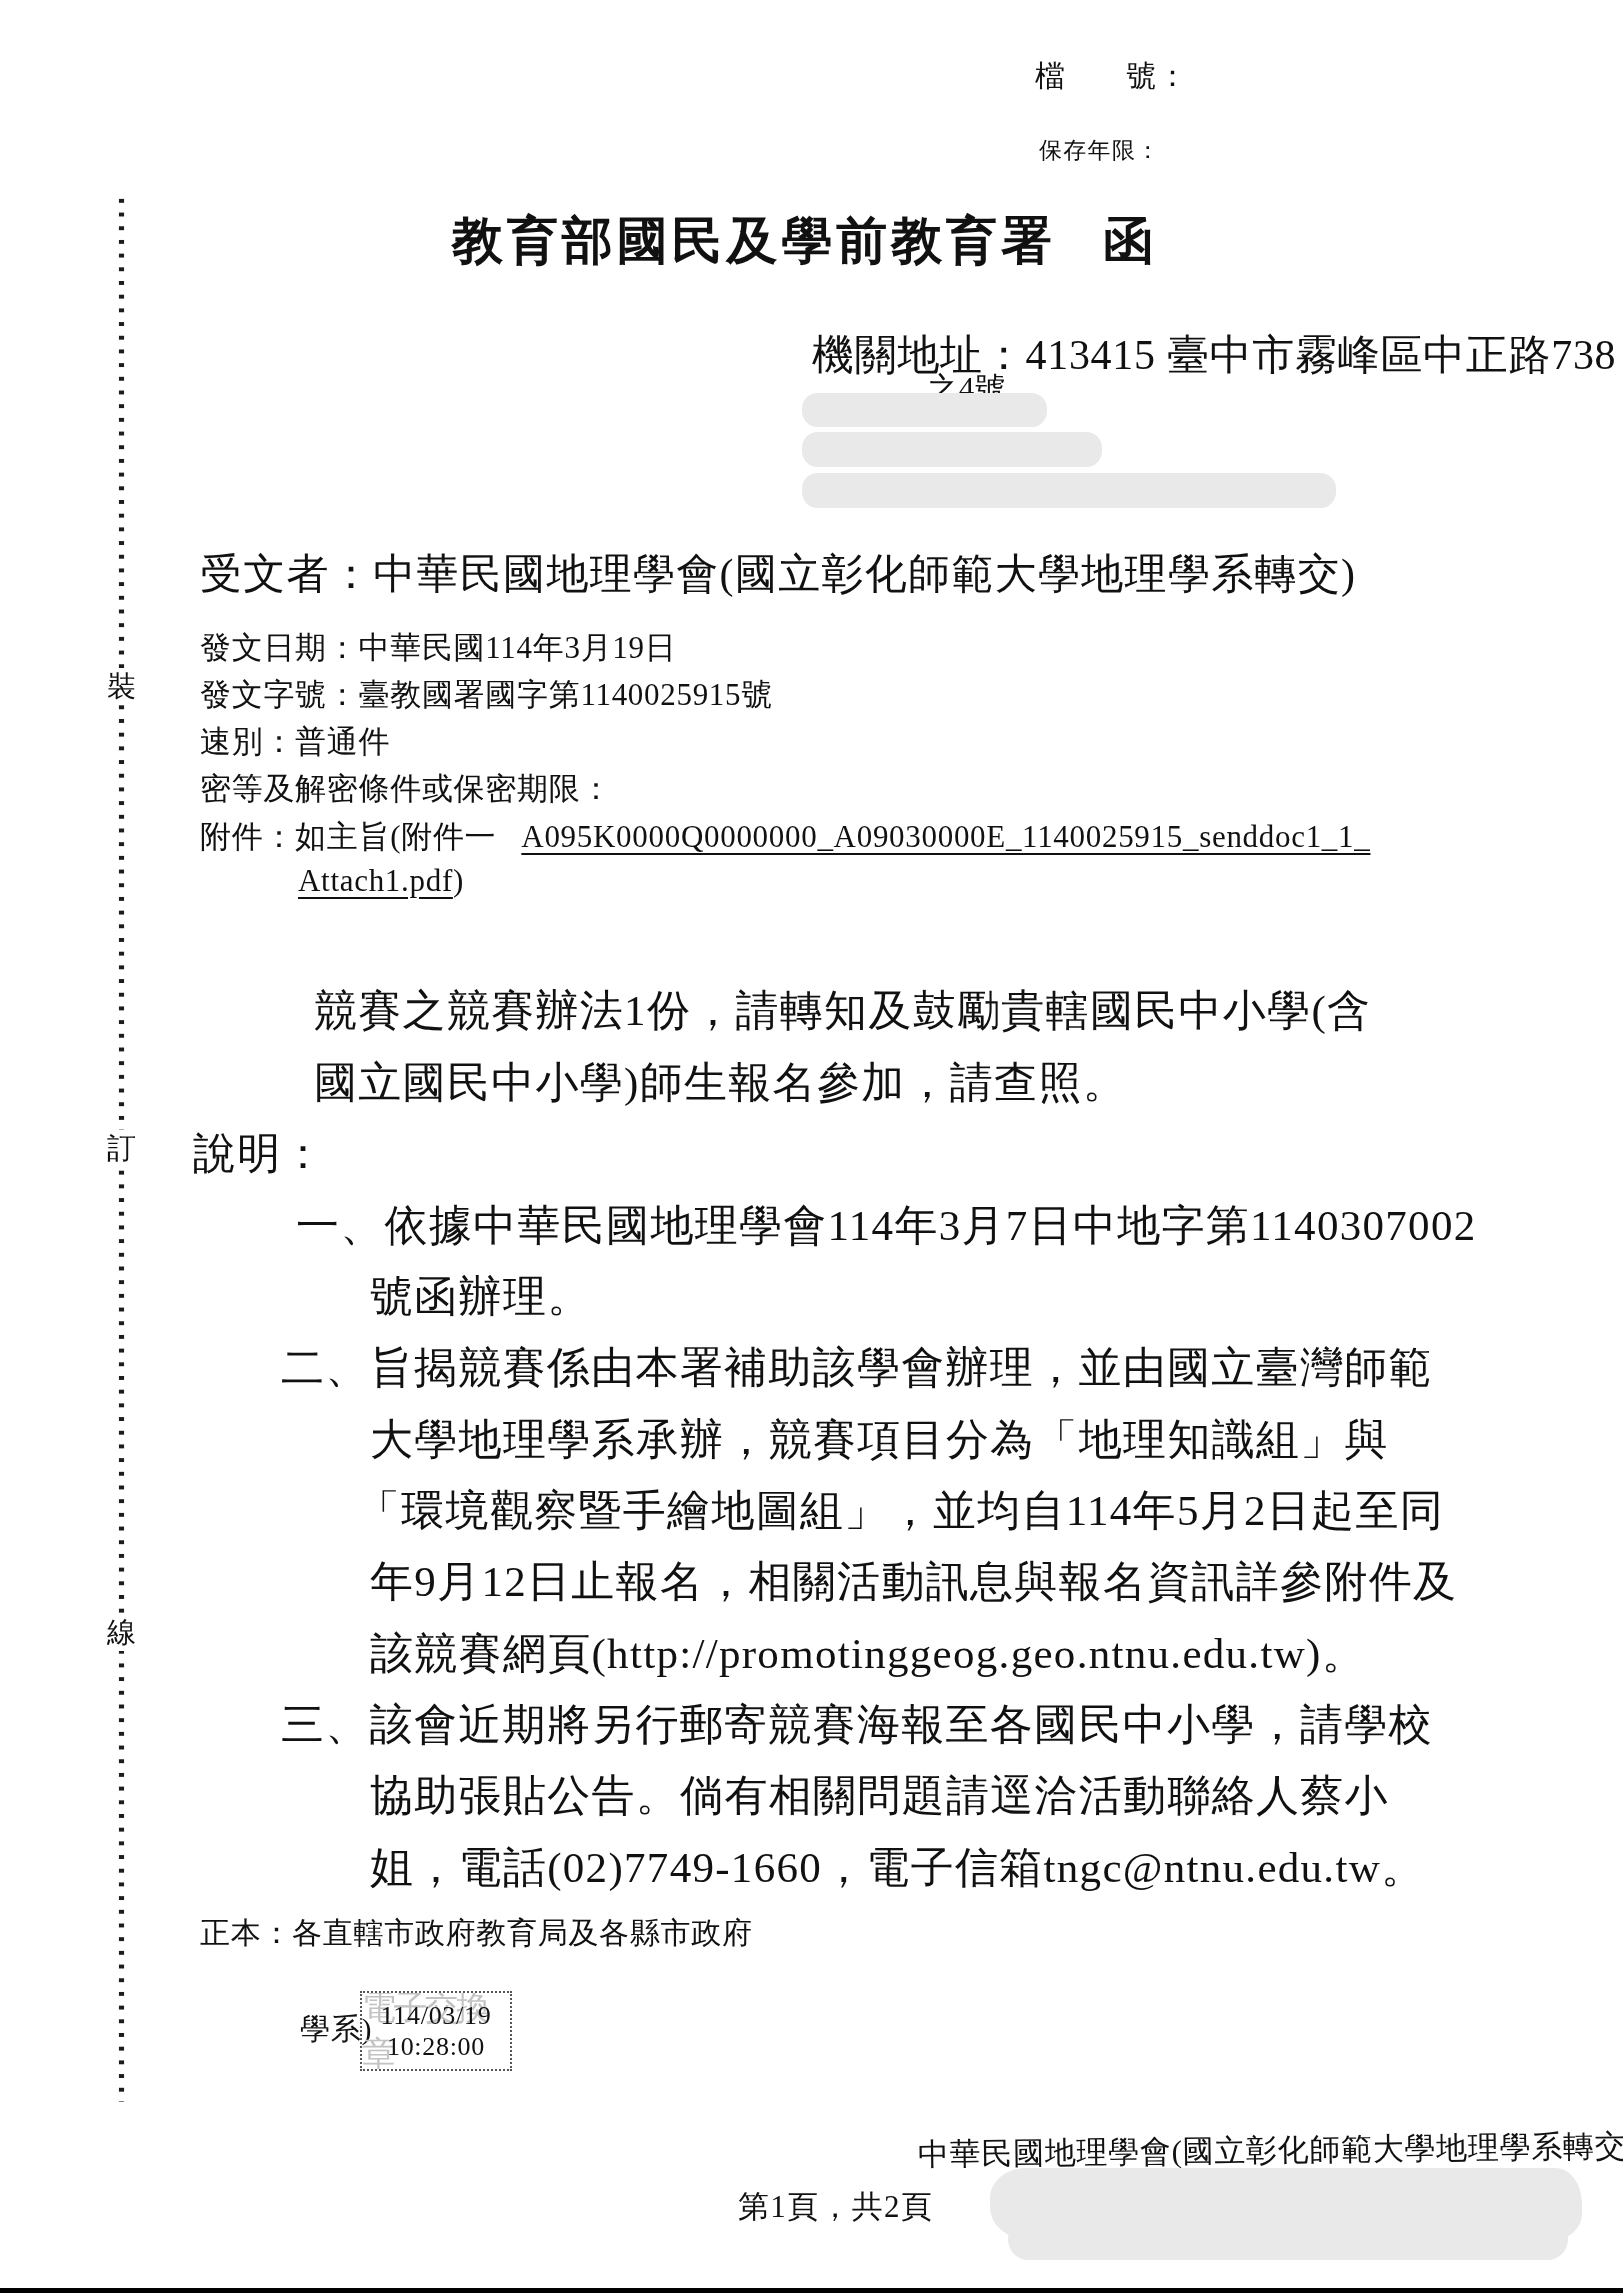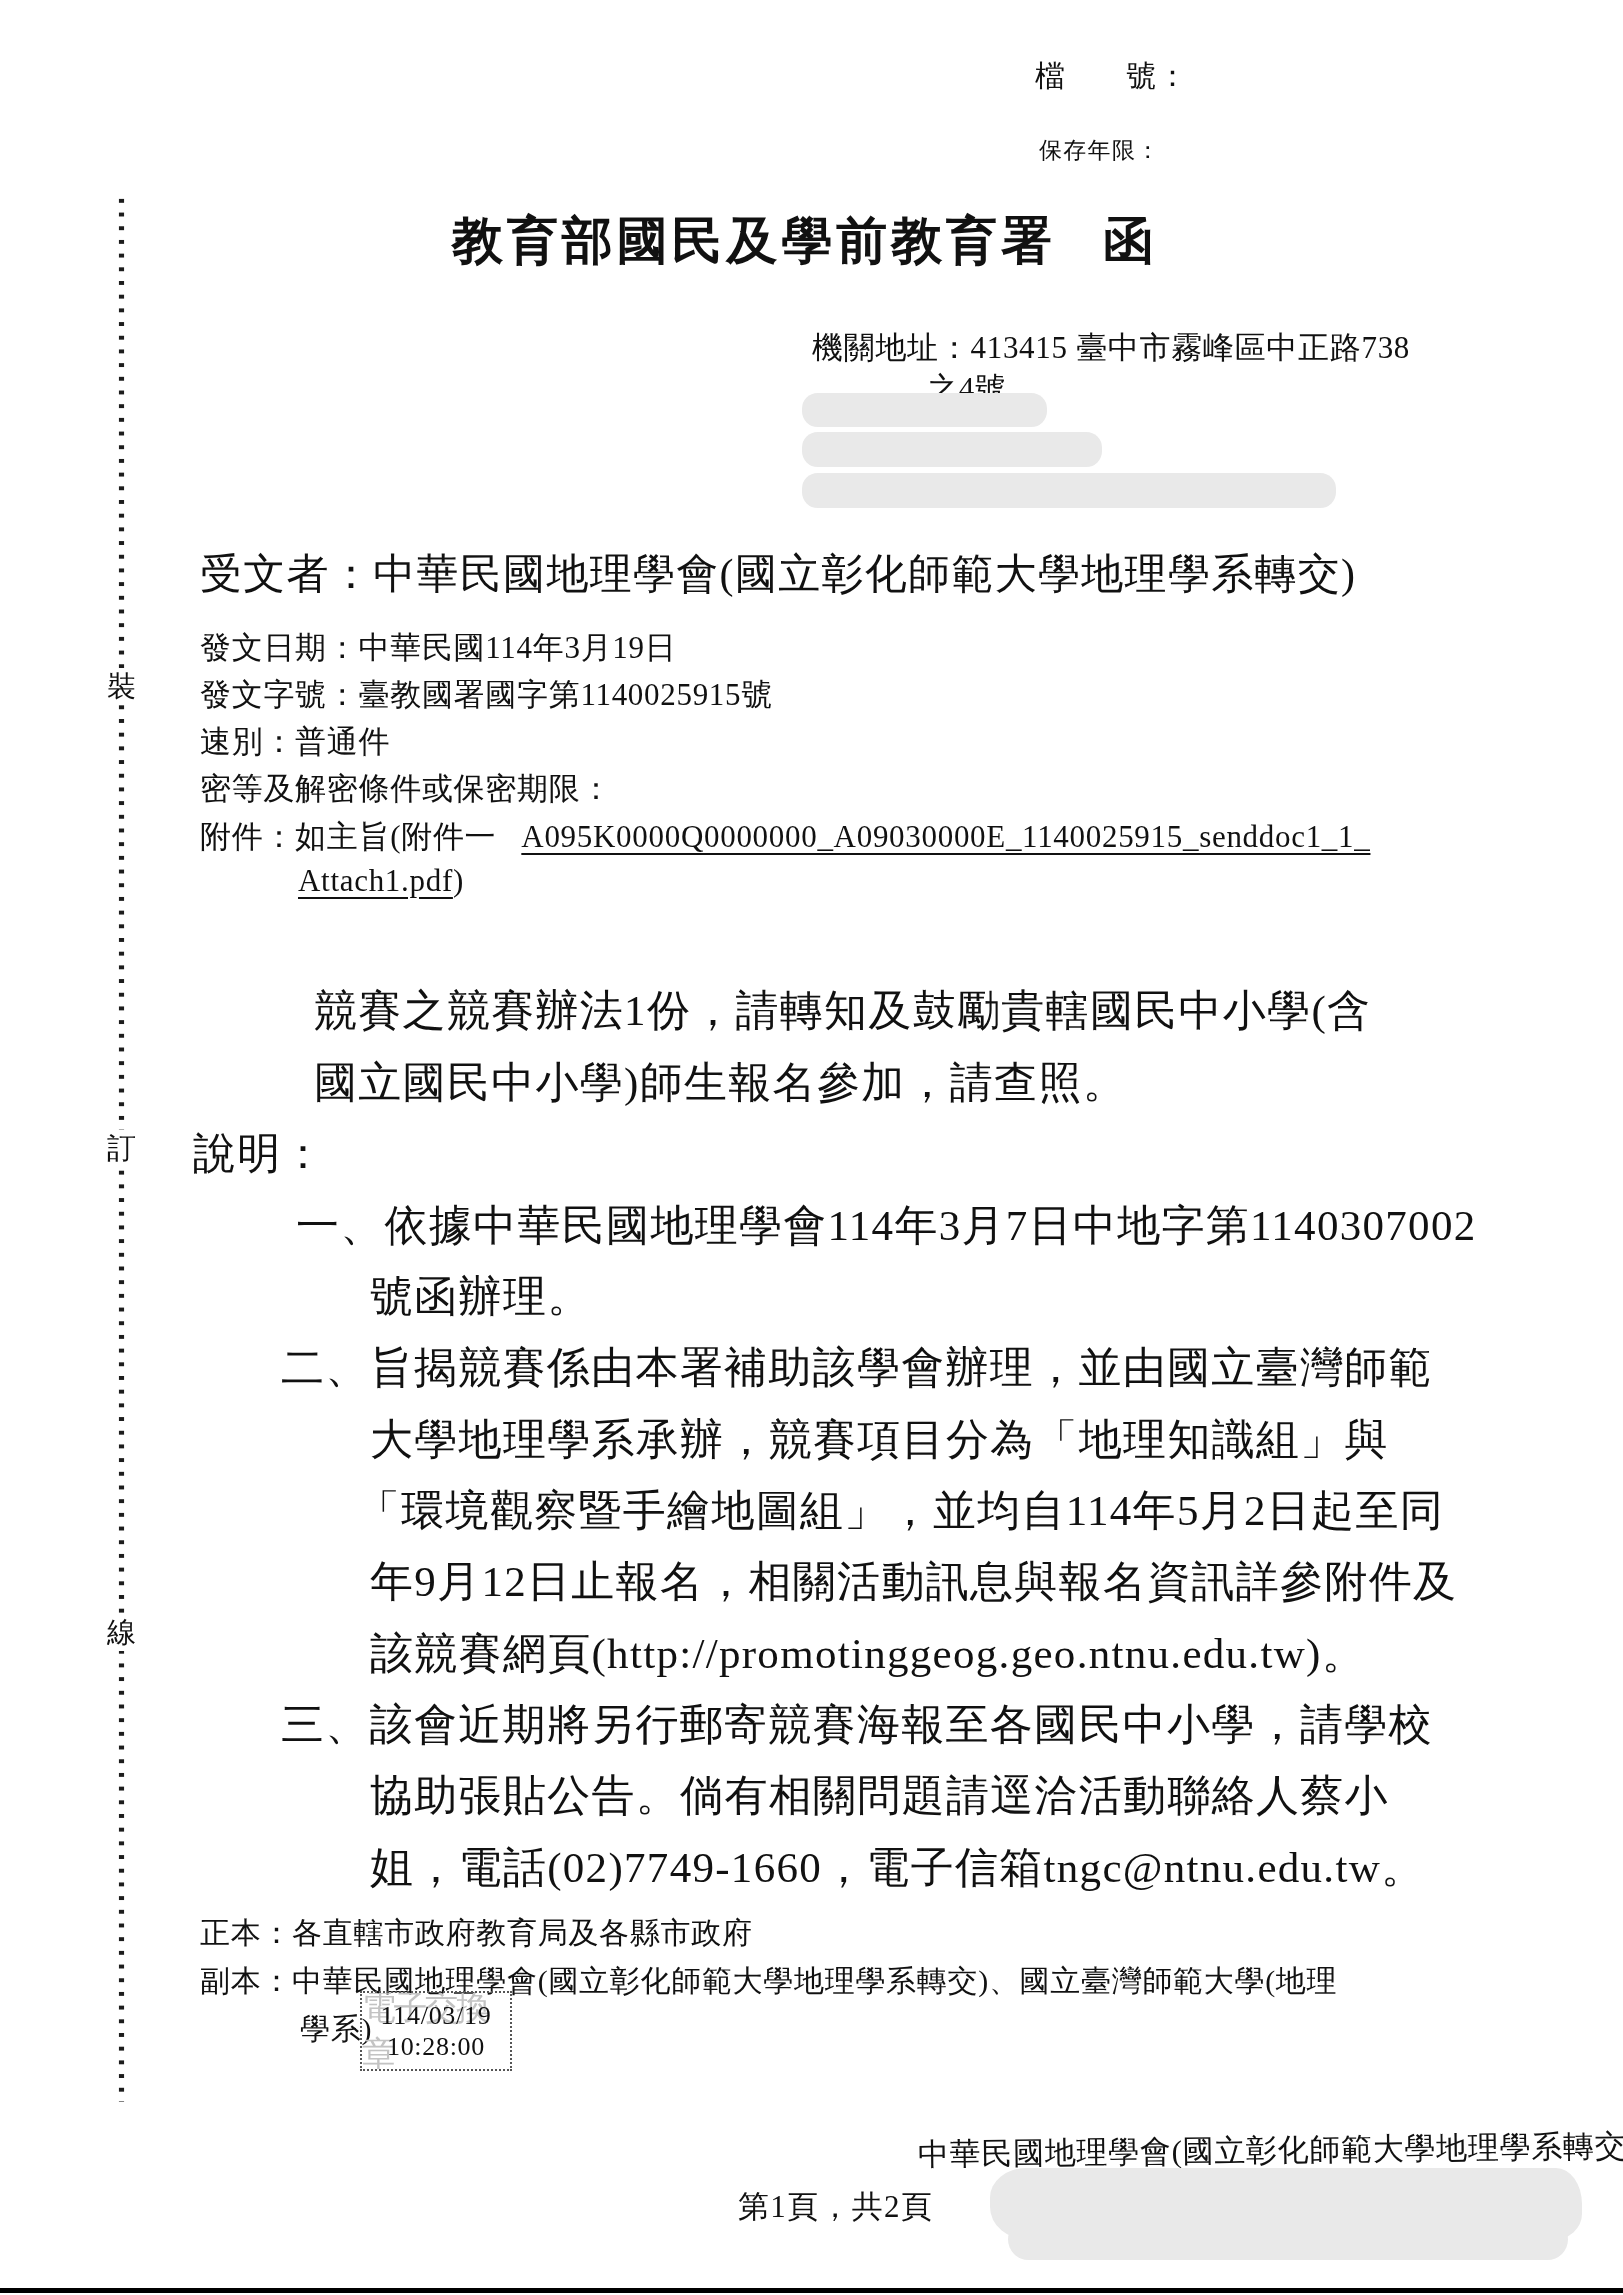--- a/index.html
+++ b/index.html
@@ -16,21 +16,21 @@
   
   .file-no{left:1035px;top:56px;font-size:30px;letter-spacing:1.3px;}
   .file-no .gap{display:inline-block;width:60px;}
   .retention{left:1039px;top:135px;font-size:23px;letter-spacing:1.3px;}
 
   
   .doc-title{left:452px;top:207px;font-size:51px;letter-spacing:3.9px;font-weight:bold;}
   .doc-title .title-gap{display:inline-block;width:47px;}
 
   
-  .addr1{left:812px;top:327px;font-size:31px;letter-spacing:0.7px;}
+  .addr1{left:812px;top:327px;font-size:42px;letter-spacing:0.7px;}
   .addr2{left:927px;top:368px;font-size:31px;letter-spacing:0.7px;}
 
   
   .redact{position:absolute;background:#e9e9e9;border-radius:15.7px;}
   .r1{left:802px;top:393px;width:245px;height:34px;}
   .r2{left:802px;top:432px;width:300px;height:35px;}
   .r3{left:802px;top:473px;width:534px;height:35px;}
 
   
   .recipient{left:200px;top:546px;font-size:42px;letter-spacing:1.3px;}
@@ -134,21 +134,20 @@
   <div class="abs body-line" style="left:370px;top:1411px;">大學地理學系承辦，競賽項目分為「地理知識組」與</div>
   <div class="abs body-line" style="left:281px;top:1339px;">二、旨揭競賽係由本署補助該學會辦理，並由國立臺灣師範</div>
   <div class="abs body-line" style="left:357px;top:1482px;">「環境觀察暨手繪地圖組」，並均自114年5月2日起至同</div>
   <div class="abs body-line" style="left:370px;top:1553px;">年9月12日止報名，相關活動訊息與報名資訊詳參附件及</div>
   <div class="abs body-line" style="left:370px;top:1625px;">該競賽網頁(http://promotinggeog.geo.ntnu.edu.tw)。</div>
   <div class="abs body-line" style="left:281px;top:1696px;">三、該會近期將另行郵寄競賽海報至各國民中小學，請學校</div>
   <div class="abs body-line" style="left:370px;top:1767px;">協助張貼公告。倘有相關問題請逕洽活動聯絡人蔡小</div>
   <div class="abs body-line" style="left:370px;top:1839px;">姐，電話(02)7749-1660，電子信箱tngc@ntnu.edu.tw。</div>
 
   <div class="abs copy-line f-original">正本：各直轄市政府教育局及各縣市政府</div>
-  <div class="abs copy-line f-copy1">副本：中華民國地理學會(國立彰化師範大學地理學系轉交)、國立臺灣師範大學(地理</div>
   <div class="abs copy-line f-copy2">學系)</div>
 
   <div class="stamp">
     <div class="wm">電子交換章</div>
     <div class="dt">114/03/19</div>
     <div class="dt">10:28:00</div>
   </div>
 
   <div class="abs tilt-text">中華民國地理學會(國立彰化師範大學地理學系轉交</div>
   <div class="blob blob1"></div>

